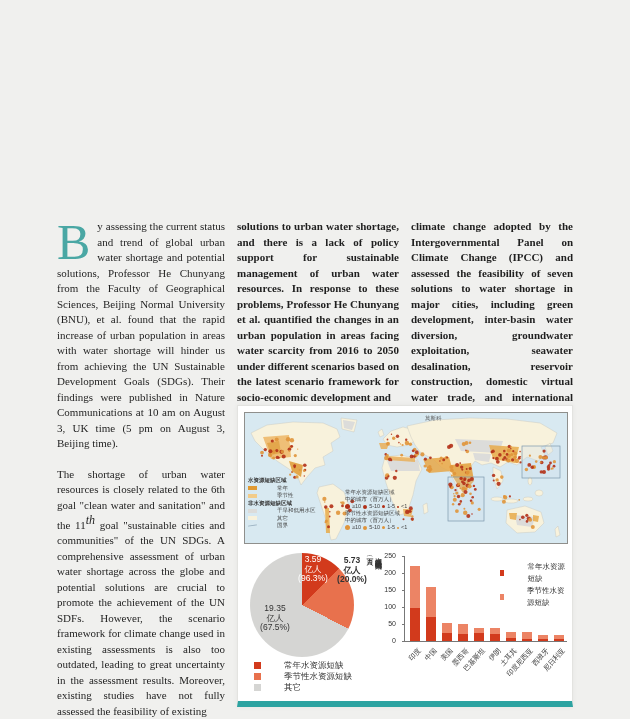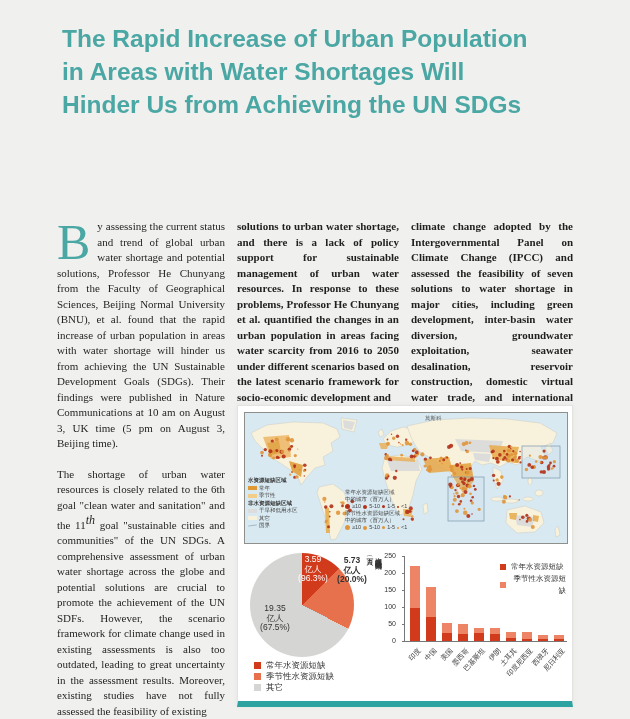--- a/index.html
+++ b/index.html
@@ -24,21 +24,21 @@
   .figure-panel{position:absolute;left:0;top:186px;width:336px;height:302px;box-sizing:border-box;
                 background:#fff;border:1px solid #e3e3e0;border-bottom:6px solid #2ca3a1;
                 padding:6px;box-shadow:0 0 5px rgba(0,0,0,0.05);}
   .map{position:relative;width:322px;height:130px;border:1px solid #8f8f8c;overflow:hidden;}
   .map svg{display:block;}
   .map-city{position:absolute;left:180px;top:2px;font-size:5.5px;color:#555;
             font-family:"Liberation Sans",sans-serif;}
   .map-legend-left{position:absolute;left:3px;top:64px;font-size:5.5px;line-height:7.5px;color:#444;
                    font-family:"Liberation Sans",sans-serif;}
   .map-legend-left .lg-title{font-weight:bold;color:#333;}
-  .lg-row{display:flex;align-items:center;gap:2px;text-align:right;}
+  .lg-row{display:flex;align-items:center;gap:20px;}
   .lg-sw{display:inline-block;width:9px;height:4px;}
   .lg-line{display:inline-block;width:9px;border-top:1px solid #9db3c2;transform:rotate(-8deg);}
   .map-legend-mid{position:absolute;left:100px;top:76px;font-size:5.5px;line-height:7px;color:#444;
                   font-family:"Liberation Sans",sans-serif;}
   .dotrow{display:flex;align-items:center;gap:2px;height:7px;}
   .dot{display:inline-block;border-radius:50%;}
   
   .fig-bottom{position:relative;height:152px;margin-top:4px;font-family:"Liberation Sans",sans-serif;}
   .pie{position:absolute;left:6px;top:5px;width:104px;height:104px;border-radius:50%;}
   .pie-label{position:absolute;white-space:pre-line;text-align:center;font-size:8.5px;line-height:9.5px;}
@@ -61,25 +61,20 @@
   .bar-xlabel{position:absolute;top:2px;width:40px;text-align:right;font-size:7px;color:#333;
               transform:rotate(-48deg);transform-origin:100% 0;white-space:nowrap;}
   .bar-legend{position:absolute;left:256px;top:13px;font-size:7.5px;line-height:12px;color:#333;}
   .bar-legend .sw{display:inline-block;width:6px;height:6px;margin-right:3px;}
 </style>
 </head>
 <body>
 
 <div class="page">
 
-  <h1 class="title">
-    <span>The Rapid Increase of Urban Population</span>
-    <span>in Areas with Water Shortages Will</span>
-    <span>Hinder Us from Achieving the UN SDGs</span>
-  </h1>
 
 
   <div class="cols">
     <div class="col1">
       <p class="body-text"><span class="dropcap">B</span><span>y assessing the current status and trend of global urban water shortage and potential solutions, Professor He Chunyang from the Faculty of Geographical Sciences, Beijing Normal University (BNU), et al. found that the rapid increase of urban population in areas with water shortage will hinder us from achieving the UN Sustainable Development Goals (SDGs). Their findings were published in Nature Communications at 10 am on August 3, UK time (5 pm on August 3, Beijing time).</span></p>
       <p class="body-text"><span>The shortage of urban water resources is closely related to the 6th goal "clean water and sanitation" and the 11</span><sup>th</sup><span> goal "sustainable cities and communities" of the UN SDGs. A comprehensive assessment of urban water shortage across the globe and potential solutions are crucial to promote the achievement of the UN SDFs. However, the scenario framework for climate change used in existing assessments is also too outdated, leading to great uncertainty in the assessment results. Moreover, existing studies have not fully assessed the feasibility of existing</span></p>
     </div>
 
     <div class="rightwrap">
       <div class="two-cols">

